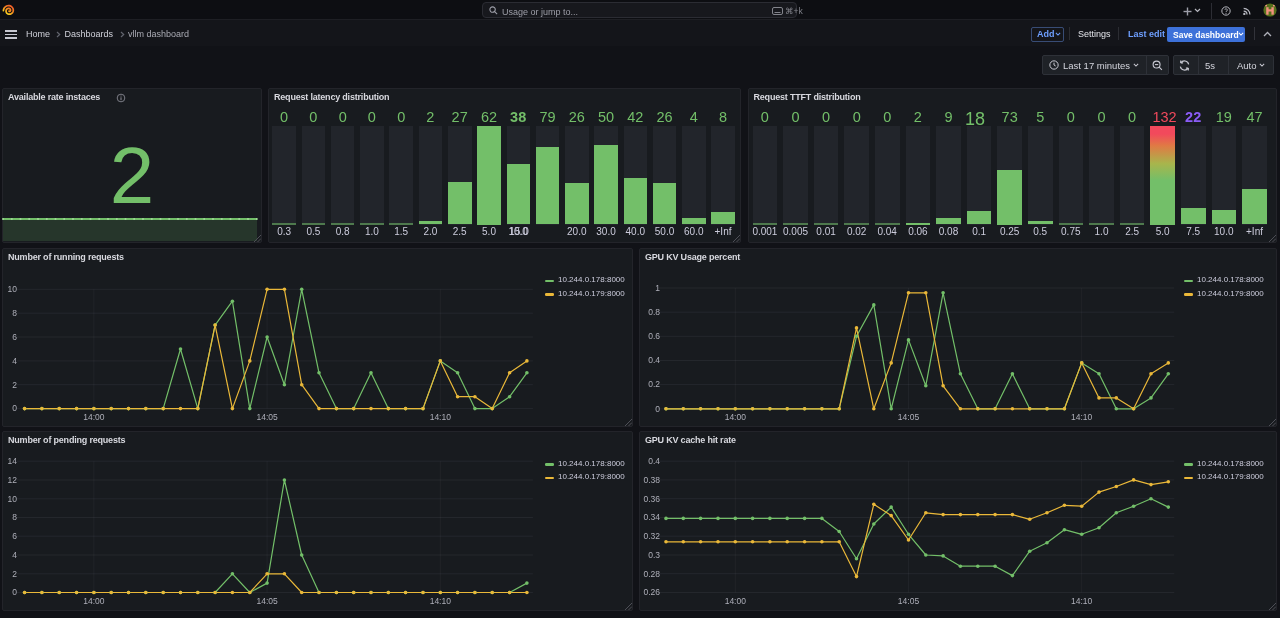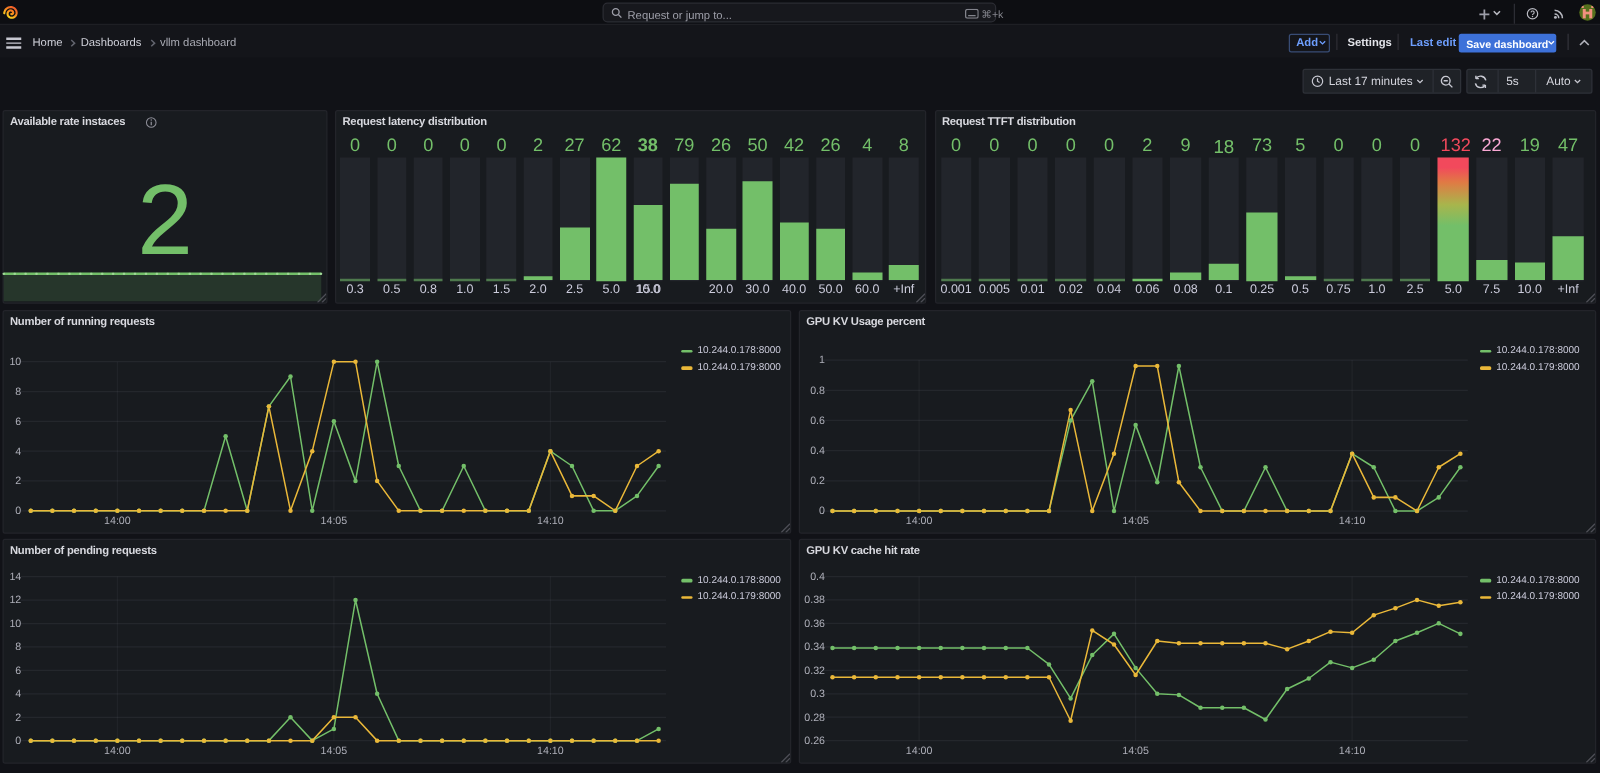--- a/index.html
+++ b/index.html
@@ -12,21 +12,21 @@
         <stop offset="1" stop-color="#F15B2A"></stop>
       </linearGradient>
     </defs>
 <path fill="none" stroke="url(#glg)" stroke-width="2.9" stroke-linecap="round" d="M2.4 13.0 L2.7 11.3 L3.3 9.7 L4.1 8.2 L5.3 6.9 L6.6 5.9 L8.0 5.1 L9.5 4.7 L11.1 4.5 L12.7 4.6 L14.1 5.0 L15.5 5.6 L16.7 6.5 L17.7 7.6 L18.5 8.8 L19.1 10.1 L19.3 11.4 L19.4 12.8 L19.1 14.1 L18.7 15.4 L18.0 16.5 L17.2 17.4 L16.2 18.2 L15.1 18.8 L14.0 19.1 L12.8 19.2 L11.7 19.1 L10.6 18.9 L9.6 18.4 L8.7 17.7 L8.0 17.0 L7.5 16.1 L7.1 15.2 L7.0 14.2 L7.0 13.3 L7.1 12.4 L7.5 11.5 L7.9 10.8 L8.5 10.2 L9.2 9.7 L9.9 9.4 L10.6 9.2 L11.4 9.1 L12.1 9.2 L12.8 9.5 L13.3 9.8 L13.8 10.2 L14.2 10.7 L14.4 11.2 L14.6 11.8 L14.6 12.3 L14.6 12.8 L14.4 13.3 L14.2 13.6 L13.9 13.9 L13.5 14.2 L13.2 14.3 L12.8 14.3 L12.5 14.3 L12.2 14.2 L12.0 14.0"></path>
 </svg>
 <div style="position:absolute;left:482px;top:2px;width:315px;height:16px;background:#17181d;border:1px solid #2b2c33;border-radius:4px"></div>
 <svg style="position:absolute;left:489px;top:6px" width="9" height="9" viewBox="0 0 10 10">
     <circle cx="4" cy="4" r="3" fill="none" stroke="#9d9ea8" stroke-width="1.2"></circle>
     <line x1="6.3" y1="6.3" x2="9" y2="9" stroke="#9d9ea8" stroke-width="1.2"></line>
   </svg>
-<div style="position:absolute;left:502px;top:6.5px;font-size:9px;color:#9d9ea8">Request or jump to...</div>
+<div style="position:absolute;left:502px;top:6.5px;font-size:9px;color:#9d9ea8">Usage or jump to...</div>
 <svg style="position:absolute;left:772px;top:6.5px" width="11" height="8" viewBox="0 0 11 8">
     <rect x="0.5" y="0.5" width="10" height="7" rx="1.5" fill="none" stroke="#83848c" stroke-width="1"></rect>
     <line x1="2.5" y1="5.5" x2="8.5" y2="5.5" stroke="#83848c" stroke-width="1"></line>
   </svg>
 <div style="position:absolute;left:785px;top:6px;font-size:8.5px;color:#83848c">⌘+k</div>
 <svg style="position:absolute;left:1183px;top:6.5px" width="9" height="9" viewBox="0 0 9 9">
     <line x1="4.5" y1="0.5" x2="4.5" y2="8.5" stroke="#9d9ea9" stroke-width="1.4"></line>
     <line x1="0.5" y1="4.5" x2="8.5" y2="4.5" stroke="#9d9ea9" stroke-width="1.4"></line>
   </svg>
 <div style="position:absolute;left:1210.5px;top:3px;width:1px;height:16px;background:#2c2d34"></div>
@@ -70,21 +70,21 @@
 <svg style="position:absolute;left:120px;top:30.5px" width="5" height="7" viewBox="0 0 5 7">
     <path d="M1 1l2.7 2.5L1 6" fill="none" stroke="#62646e" stroke-width="1.2"></path>
   </svg>
 <div style="position:absolute;left:128px;top:29px;font-size:9px;color:#aaabb4">vllm dashboard</div>
 <div style="position:absolute;left:1031px;top:26.5px;width:33px;height:15px;border:1px solid rgba(110,159,255,0.40);border-radius:2px"></div>
 <div style="position:absolute;left:1037px;top:29px;font-size:9px;font-weight:600;color:#6e9fff">Add</div>
 <svg style="position:absolute;left:1055px;top:32px" width="6" height="4.5" viewBox="0 0 7 5">
     <path d="M1 1l2.5 2.5L6 1" fill="none" stroke="#6e9fff" stroke-width="1.2"></path>
   </svg>
 <div style="position:absolute;left:1068.5px;top:27px;width:1px;height:13px;background:#2c2d33"></div>
-<div style="position:absolute;left:1078px;top:29px;font-size:9px;font-weight:700;color:#e3e4ea">Settings</div>
+<div style="position:absolute;left:1078px;top:29px;font-size:9px;font-weight:400;color:#e3e4ea">Settings</div>
 <div style="position:absolute;left:1117.5px;top:27px;width:1px;height:13px;background:#2c2d33"></div>
 <div style="position:absolute;left:1128px;top:29px;font-size:9px;font-weight:600;color:#6e9fff">Last edit</div>
 <div style="position:absolute;left:1167px;top:26.5px;width:78px;height:15.5px;background:#3d71d9;border-radius:2px"></div>
 <div style="position:absolute;left:1173px;top:29.5px;font-size:8.5px;font-weight:600;color:#ffffff">Save dashboard</div>
 
 <svg style="position:absolute;left:1238px;top:32px" width="6" height="4.5" viewBox="0 0 7 5">
     <path d="M1 1l2.5 2.5L6 1" fill="none" stroke="#fff" stroke-width="1.2"></path>
   </svg>
 <div style="position:absolute;left:1253.5px;top:27px;width:1px;height:13px;background:#32333a"></div>
 <svg style="position:absolute;left:1263px;top:31px" width="9" height="6" viewBox="0 0 9 6">
@@ -260,21 +260,21 @@
 <div style="position:absolute;left:905.6px;top:126px;width:24.5px;height:98.5px;background:#22252b"></div>
 <div style="position:absolute;left:905.6px;top:223.0px;width:24.5px;height:1.5px;background:#73BF69"></div>
 <div style="position:absolute;left:903.9px;top:109px;width:28px;text-align:center;font-size:14.5px;font-weight:500;color:#73BF69">2</div>
 <div style="position:absolute;left:901.9px;top:226px;width:32px;text-align:center;font-size:10px;color:#ccccdc">0.06</div>
 <div style="position:absolute;left:936.2px;top:126px;width:24.5px;height:98.5px;background:#22252b"></div>
 <div style="position:absolute;left:936.2px;top:217.8px;width:24.5px;height:6.7px;background:#73BF69"></div>
 <div style="position:absolute;left:934.5px;top:109px;width:28px;text-align:center;font-size:14.5px;font-weight:500;color:#73BF69">9</div>
 <div style="position:absolute;left:932.5px;top:226px;width:32px;text-align:center;font-size:10px;color:#ccccdc">0.08</div>
 <div style="position:absolute;left:966.8px;top:126px;width:24.5px;height:98.5px;background:#22252b"></div>
 <div style="position:absolute;left:966.8px;top:211.1px;width:24.5px;height:13.4px;background:#73BF69"></div>
-<div style="position:absolute;left:965.1px;top:109px;width:28px;text-align:center;font-size:15px;font-weight:500;color:#73BF69">18</div>
+<div style="position:absolute;left:965.1px;top:109px;width:28px;font-size:18px;font-weight:500;color:#73BF69">18</div>
 <div style="position:absolute;left:963.1px;top:226px;width:32px;text-align:center;font-size:10px;color:#ccccdc">0.1</div>
 <div style="position:absolute;left:997.4px;top:126px;width:24.5px;height:98.5px;background:#22252b"></div>
 <div style="position:absolute;left:997.4px;top:170.0px;width:24.5px;height:54.5px;background:#73BF69"></div>
 <div style="position:absolute;left:995.7px;top:109px;width:28px;text-align:center;font-size:14.5px;font-weight:500;color:#73BF69">73</div>
 <div style="position:absolute;left:993.7px;top:226px;width:32px;text-align:center;font-size:10px;color:#ccccdc">0.25</div>
 <div style="position:absolute;left:1028.0px;top:126px;width:24.5px;height:98.5px;background:#22252b"></div>
 <div style="position:absolute;left:1028.0px;top:220.8px;width:24.5px;height:3.7px;background:#73BF69"></div>
 <div style="position:absolute;left:1026.2px;top:109px;width:28px;text-align:center;font-size:14.5px;font-weight:500;color:#73BF69">5</div>
 <div style="position:absolute;left:1024.2px;top:226px;width:32px;text-align:center;font-size:10px;color:#ccccdc">0.5</div>
 <div style="position:absolute;left:1058.6px;top:126px;width:24.5px;height:98.5px;background:#22252b"></div>
@@ -288,21 +288,21 @@
 <div style="position:absolute;left:1119.8px;top:126px;width:24.5px;height:98.5px;background:#22252b"></div>
 <div style="position:absolute;left:1119.8px;top:222.5px;width:24.5px;height:2px;background:rgba(115,191,105,0.55)"></div>
 <div style="position:absolute;left:1118.1px;top:109px;width:28px;text-align:center;font-size:14.5px;font-weight:500;color:#73BF69">0</div>
 <div style="position:absolute;left:1116.1px;top:226px;width:32px;text-align:center;font-size:10px;color:#ccccdc">2.5</div>
 <div style="position:absolute;left:1150.4px;top:126px;width:24.5px;height:98.5px;background:#22252b"></div>
 <div style="position:absolute;left:1150.4px;top:126.0px;width:24.5px;height:98.5px;background:linear-gradient(to top,#73BF69 0%,#73BF69 45%,#a8b54c 62%,#e07a44 80%,#F2495C 92%)"></div>
 <div style="position:absolute;left:1148.7px;top:109px;width:28px;text-align:right;font-size:14.5px;font-weight:500;color:#F2495C">132</div>
 <div style="position:absolute;left:1146.7px;top:226px;width:32px;text-align:center;font-size:10px;color:#ccccdc">5.0</div>
 <div style="position:absolute;left:1181.0px;top:126px;width:24.5px;height:98.5px;background:#22252b"></div>
 <div style="position:absolute;left:1181.0px;top:208.1px;width:24.5px;height:16.4px;background:#73BF69"></div>
-<div style="position:absolute;left:1179.2px;top:109px;width:28px;text-align:center;font-size:14.5px;font-weight:400;color:#f9a8d4">22</div>
+<div style="position:absolute;left:1179.2px;top:109px;width:28px;text-align:center;font-size:14.5px;font-weight:700;color:#8b5cf6">22</div>
 <div style="position:absolute;left:1177.2px;top:226px;width:32px;text-align:center;font-size:10px;color:#ccccdc">7.5</div>
 <div style="position:absolute;left:1211.6px;top:126px;width:24.5px;height:98.5px;background:#22252b"></div>
 <div style="position:absolute;left:1211.6px;top:210.3px;width:24.5px;height:14.2px;background:#73BF69"></div>
 <div style="position:absolute;left:1209.8px;top:109px;width:28px;text-align:center;font-size:14.5px;font-weight:500;color:#73BF69">19</div>
 <div style="position:absolute;left:1207.8px;top:226px;width:32px;text-align:center;font-size:10px;color:#ccccdc">10.0</div>
 <div style="position:absolute;left:1242.2px;top:126px;width:24.5px;height:98.5px;background:#22252b"></div>
 <div style="position:absolute;left:1242.2px;top:189.4px;width:24.5px;height:35.1px;background:#73BF69"></div>
 <div style="position:absolute;left:1240.5px;top:109px;width:28px;text-align:center;font-size:14.5px;font-weight:500;color:#73BF69">47</div>
 <div style="position:absolute;left:1238.5px;top:226px;width:32px;text-align:center;font-size:10px;color:#ccccdc">+Inf</div>
 <svg style="position:absolute;left:1268.0px;top:234px" width="8" height="8">

